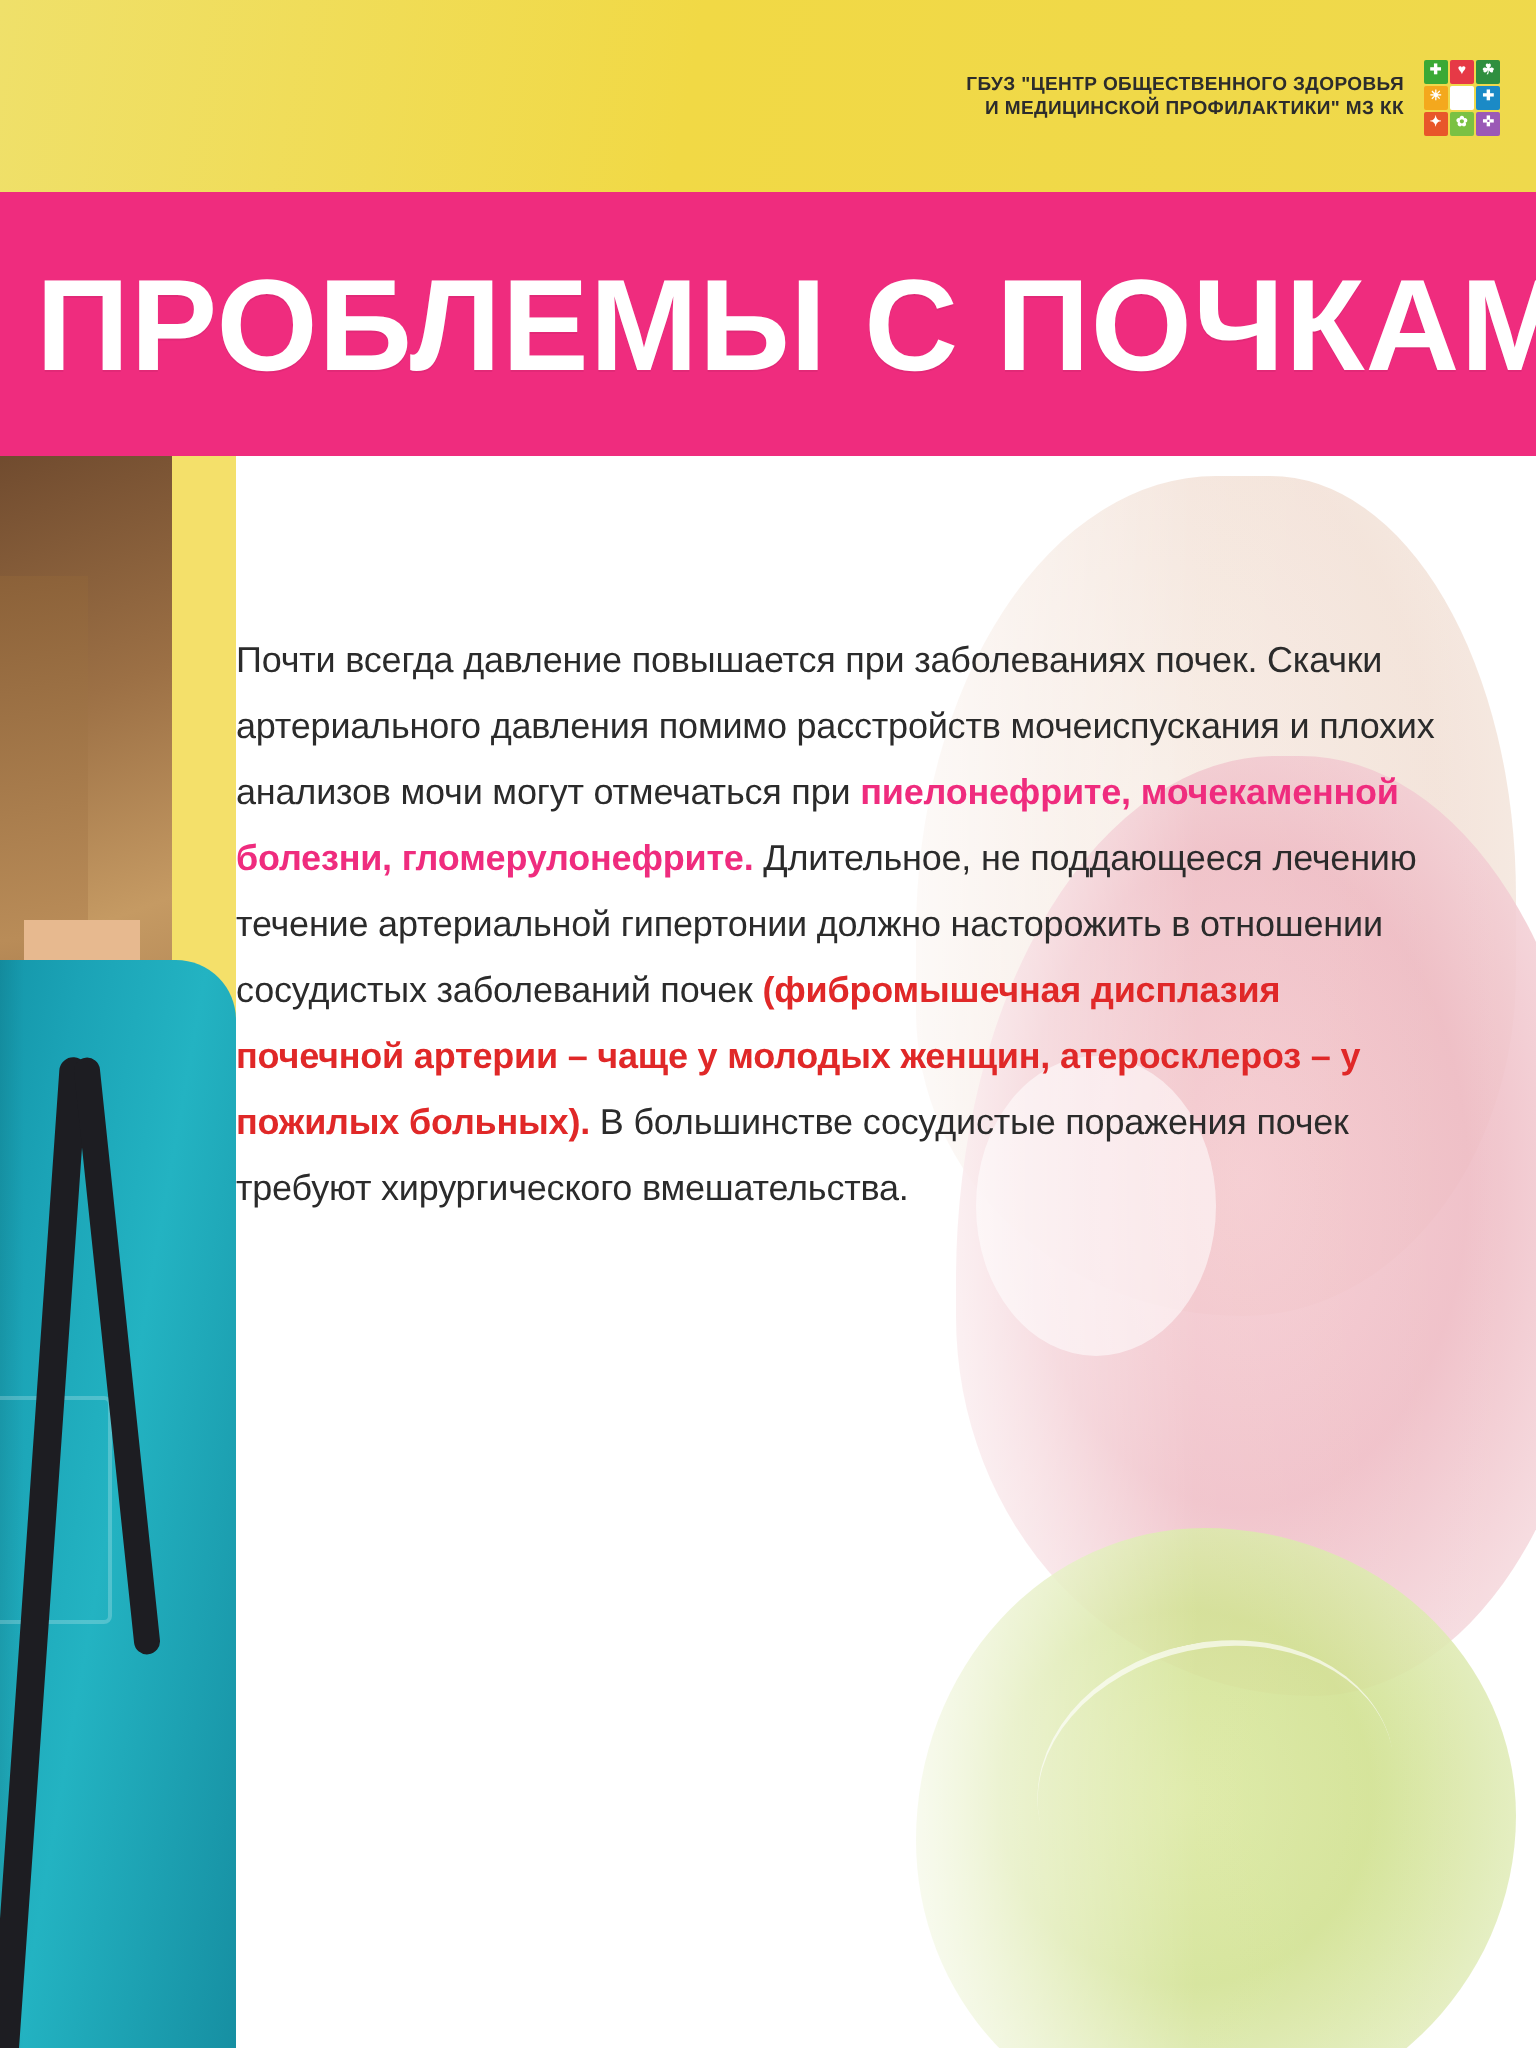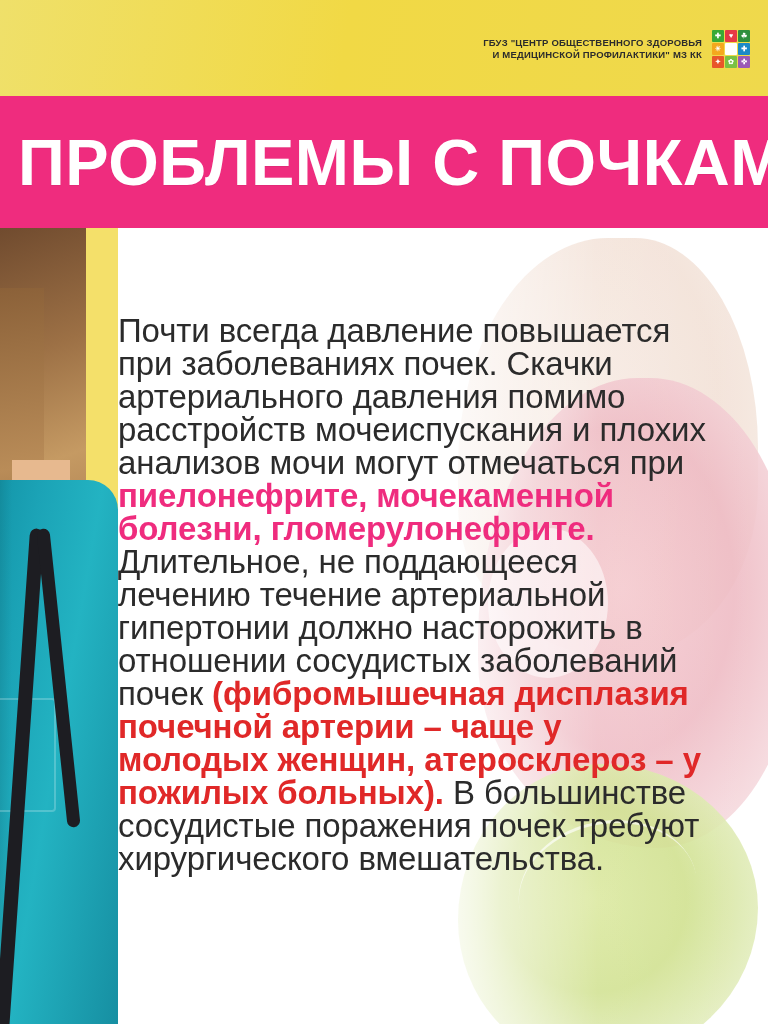--- a/index.html
+++ b/index.html
@@ -262,21 +262,21 @@
   }
 
   
   .content {
     position: absolute;
     left: 118px;
     top: 86px;
     width: 600px;
   }
   .para {
-    font-size: 33px;
+    font-size: 18px;
     line-height: 33px;
     color: #2b2b2b;
     margin: 0;
     letter-spacing: -0.1px;
   }
   .hl-pink {
     color: #ef2c7e;
     font-weight: bold;
   }
   .hl-red {

